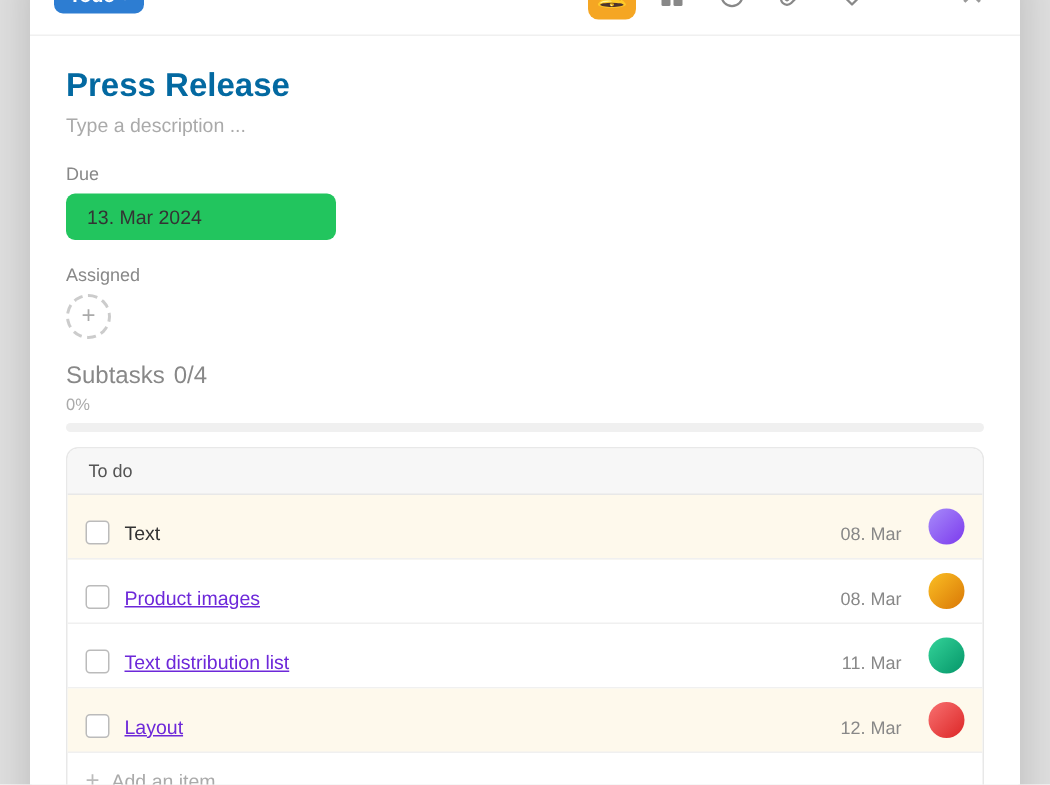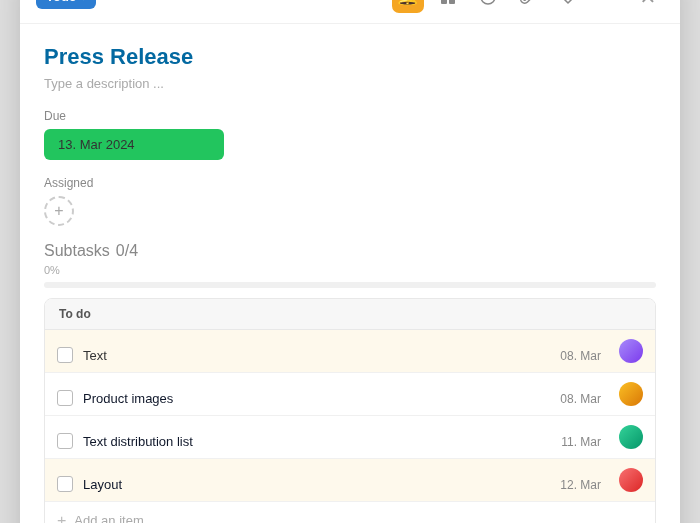--- a/index.html
+++ b/index.html
@@ -152,21 +152,21 @@
     .subtasks-table {
       border: 1px solid #e8e8e8;
       border-radius: 8px;
       overflow: hidden;
       margin-bottom: 0;
     }
     .subtasks-table-header {
       background: #f7f7f7;
       padding: 8px 14px;
       font-size: 12px;
-      font-weight: 700;
+      font-weight: 400;
       color: #555;
       border-bottom: 1px solid #e8e8e8;
     }
     .subtask-row {
       display: flex;
       align-items: flex-end;
       padding: 9px 12px;
       border-bottom: 1px solid #f0f0f0;
       font-size: 13px;
       color: #333;
@@ -177,21 +177,21 @@
     .subtask-checkbox {
       width: 16px;
       height: 16px;
       border: 1.5px solid #bbb;
       border-radius: 3px;
       background: #fff;
       cursor: pointer;
       flex-shrink: 0;
     }
     .subtask-name { flex: 1; font-size: 13px; color: #333; }
-    .subtask-name.link { color: #0f172a; cursor: pointer; }
+    .subtask-name.link { color: #6d28d9; text-decoration: underline; cursor: pointer; }
     .subtask-date {
       font-size: 12px;
       color: #888;
       margin-right: 8px;
     }
     .avatar {
       width: 24px;
       height: 24px;
       border-radius: 50%;
       overflow: hidden;

